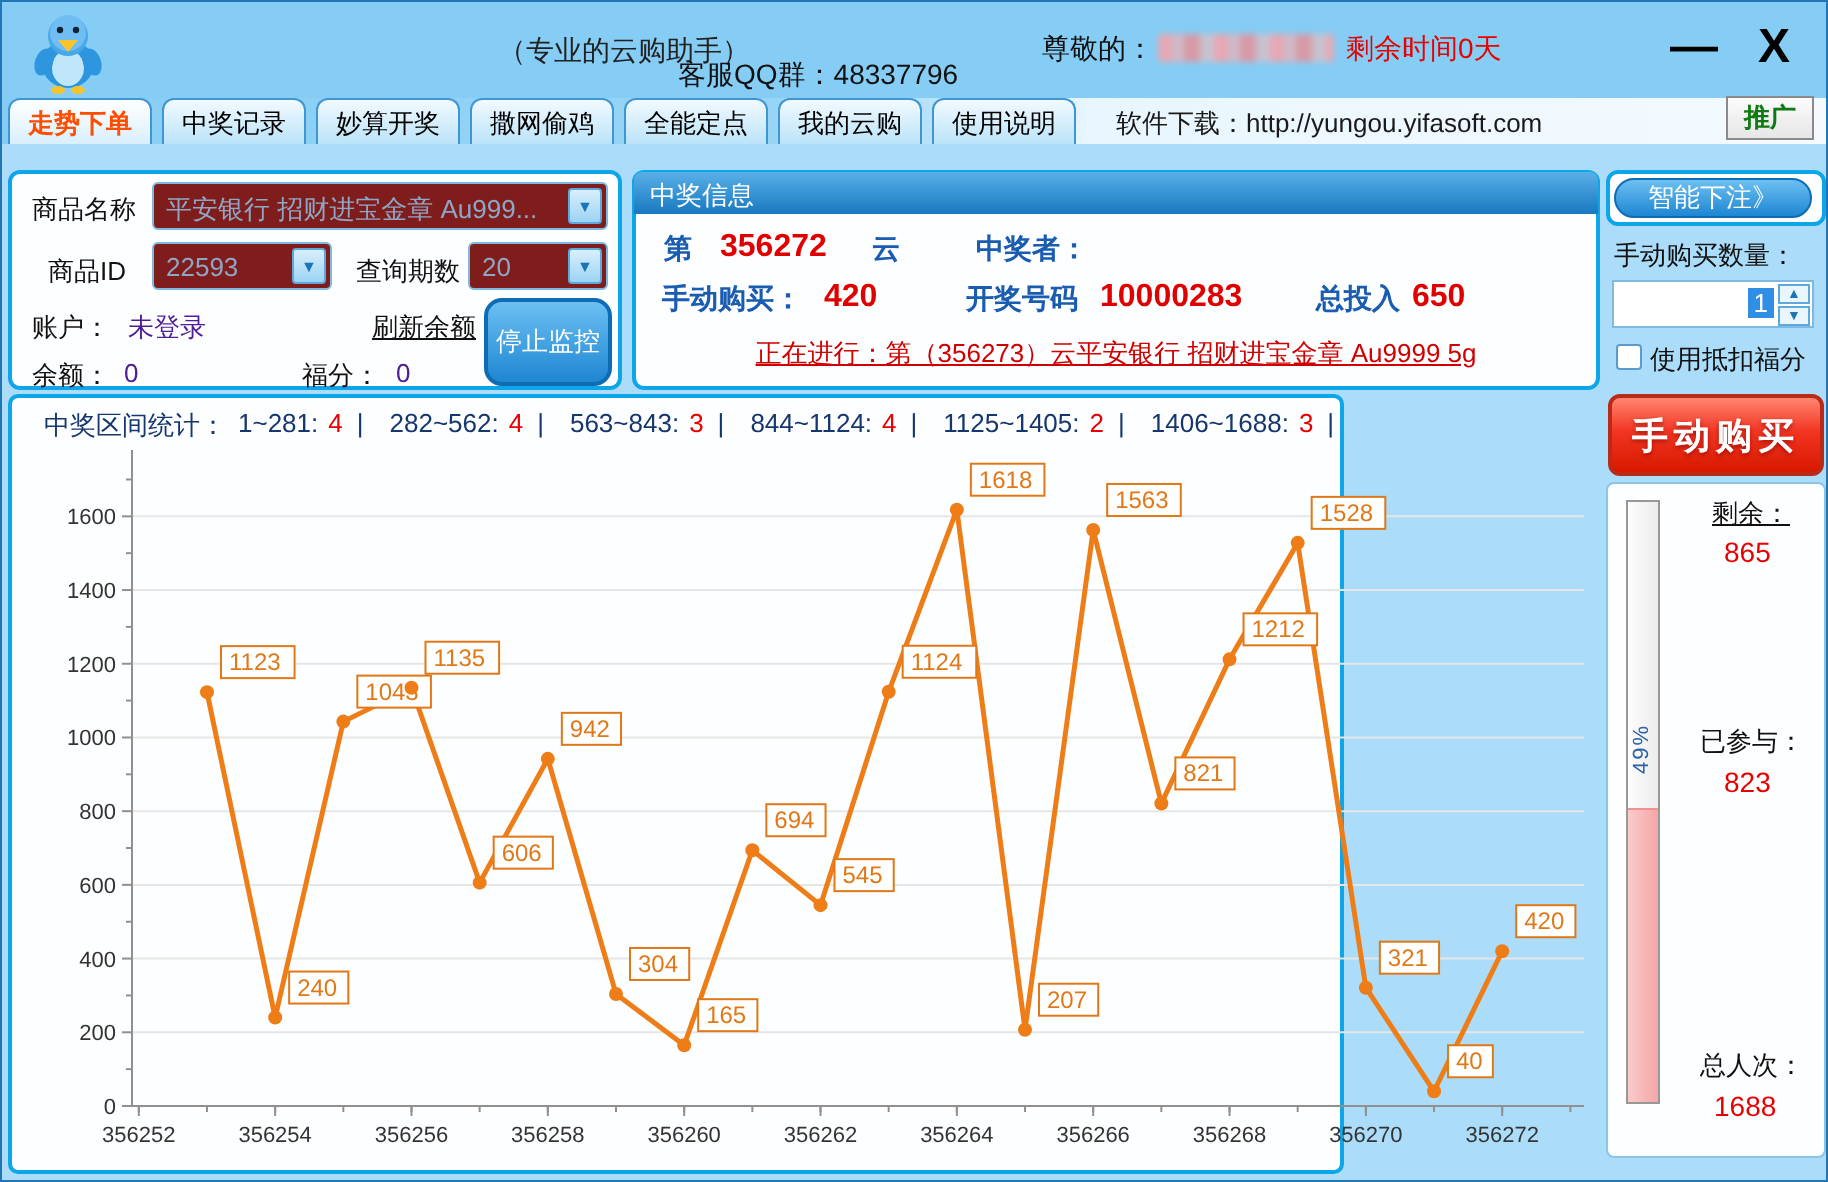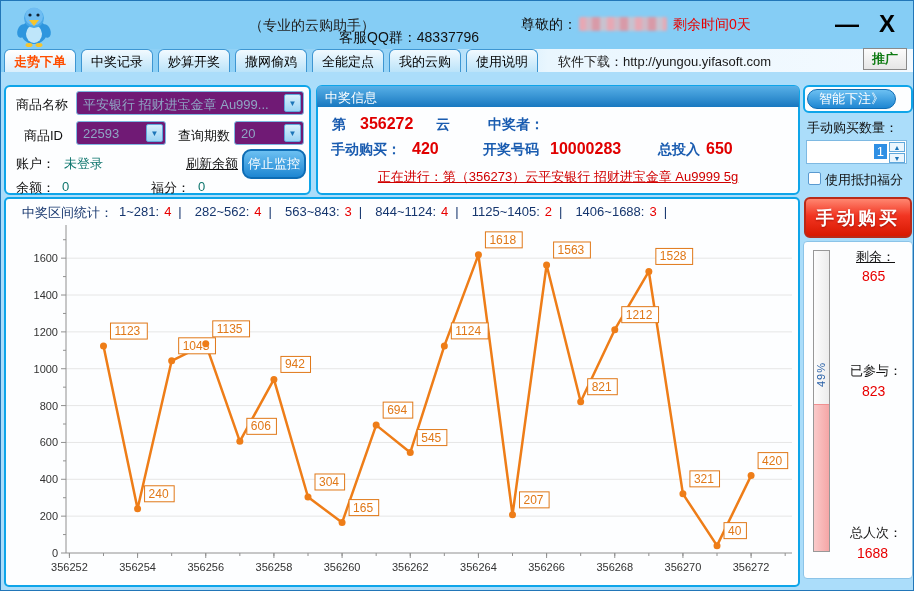--- a/index.html
+++ b/index.html
@@ -32,24 +32,24 @@
   .download { position:absolute; left:557px; top:4px; font-size:13px; color:#1a1a1a; }
   .promo { position:absolute; left:862px; top:-1px; width:44px; height:22px; font-size:13px; font-weight:bold;
            color:#0E7A12; background:linear-gradient(#FCFCFC,#E6E6E6); border:1px solid #8A8A8A; cursor:pointer;
            font-family:"Liberation Sans",sans-serif; }
   
   .panel { position:absolute; background:#FDFEFF; border:2px solid #0ea5e9; border-radius:6px; }
   .p-left   { left:3px;  top:84px; width:307px; height:110px; }
   .p-mid    { left:315px; top:84px; width:484px; height:110px; }
   .p-smart  { left:802px; top:84px; width:110px; height:28px; }
   .p-stats  { left:802px; top:240px; width:110px; height:338px; border:1px solid #8CC4E8; border-radius:4px; }
-  .p-chart  { left:3px; top:196px; width:796px; height:390px; border-radius:5px; }
+  .p-chart  { left:3px; top:196px; width:668px; height:390px; border-radius:5px; }
   .lbl { position:absolute; font-size:13px; color:#111; white-space:nowrap; }
-  .red { color:#0f766e; }
-  .combo { position:absolute; height:24px; background:#701a75; border:1px solid #7EB9E2; border-radius:3px; }
+  .red { color:#4c1d95; }
+  .combo { position:absolute; height:24px; background:#7f1d1d; border:1px solid #7EB9E2; border-radius:3px; }
   .combo .val { position:absolute; left:6px; right:22px; top:4px; font-size:13px; color:#8FA6C4;
                 white-space:nowrap; overflow:hidden; }
   .combo .arrow { position:absolute; right:2px; top:2px; width:17px; height:18px;
                   background:linear-gradient(#D8EFFC,#9CD3F4); border:1px solid #5FA8DC; border-radius:2px;
                   color:#1C74B8; font-size:8px; text-align:center; line-height:17px; cursor:pointer; }
   .link { text-decoration:underline; cursor:pointer; color:#111; }
   .btn-blue { position:absolute; background:linear-gradient(#6CC0F2,#1E86D2); border:2px solid #0E6CB4;
               border-radius:9px; color:#fff; font-size:13px; text-align:center; cursor:pointer;
               font-family:"Liberation Sans",sans-serif; }
   
@@ -142,21 +142,21 @@
       <span class="arrow">▼</span>
     </div>
     <span class="lbl" style="left:172px;top:40px;">查询期数</span>
     <div class="combo" style="left:228px;top:34px;width:70px;">
       <span class="val">20</span>
       <span class="arrow">▼</span>
     </div>
     <span class="lbl" style="left:10px;top:68px;">账户：</span>
     <span class="lbl red" style="left:58px;top:68px;">未登录</span>
     <span class="lbl link" style="left:180px;top:68px;">刷新余额</span>
-    <button class="btn-blue" style="left:236px;top:62px;width:64px;height:30px;">停止监控</button>
+    <button class="btn-blue" style="left:236px;top:62px;width:64px;height:44px;">停止监控</button>
     <span class="lbl" style="left:10px;top:92px;">余额：</span>
     <span class="lbl red" style="left:56px;top:92px;">0</span>
     <span class="lbl" style="left:145px;top:92px;">福分：</span>
     <span class="lbl red" style="left:192px;top:92px;">0</span>
   </div>
 
   <div class="panel p-mid">
     <div class="winhdr">中奖信息</div>
     <span class="lbl blue-lb" style="left:14px;top:29px;">第</span>
     <span class="lbl red-val" style="left:42px;top:28px;">356272</span>
@@ -165,21 +165,21 @@
     <span class="lbl blue-lb" style="left:13px;top:54px;">手动购买：</span>
     <span class="lbl red-val" style="left:94px;top:53px;">420</span>
     <span class="lbl blue-lb" style="left:165px;top:54px;">开奖号码</span>
     <span class="lbl red-val" style="left:232px;top:53px;">10000283</span>
     <span class="lbl blue-lb" style="left:340px;top:54px;">总投入</span>
     <span class="lbl red-val" style="left:388px;top:53px;">650</span>
     <div class="running">正在进行：第（356273）云平安银行 招财进宝金章 Au9999 5g</div>
   </div>
 
   <div class="panel p-smart">
-    <button class="btn-blue" style="left:2px;top:2px;width:89px;height:20px;border-width:1px;border-radius:10px;">智能下注》</button>
+    <button class="btn-blue" style="left:2px;top:2px;width:99px;height:20px;border-width:1px;border-radius:10px;">智能下注》</button>
   </div>
   <span class="lbl" style="left:806px;top:118px;">手动购买数量：</span>
   <div class="spinner">
     <span class="spin-val">1</span>
     <span class="spin-btn" style="top:1px;">▲</span>
     <span class="spin-btn" style="top:12px;">▼</span>
   </div>
   <span class="chk"></span>
   <span class="lbl" style="left:824px;top:170px;">使用抵扣福分</span>
   <button class="btn-buy">手动购买</button>

